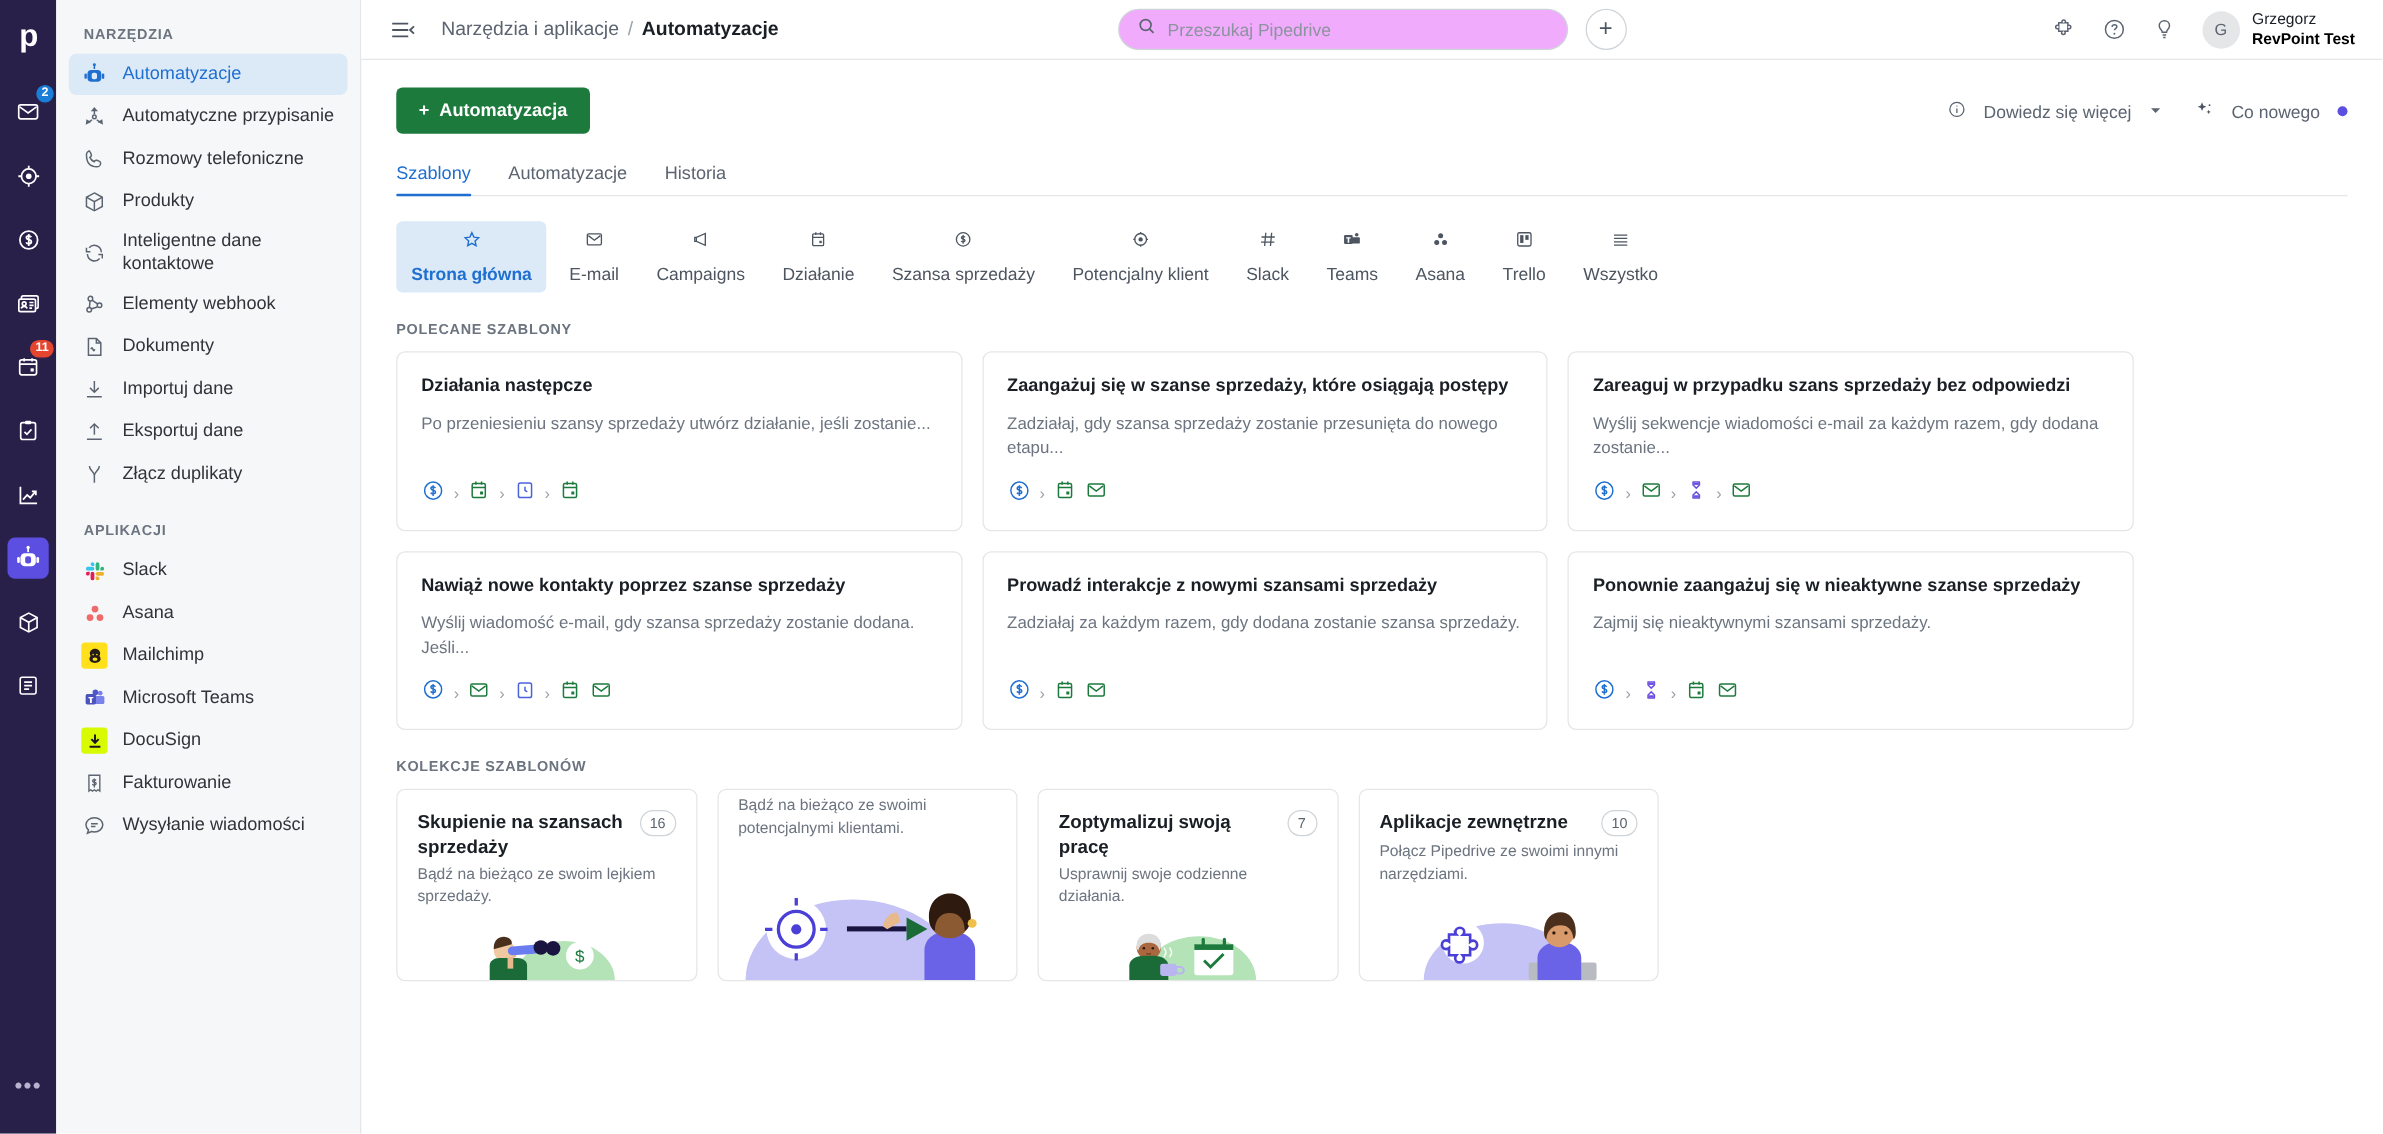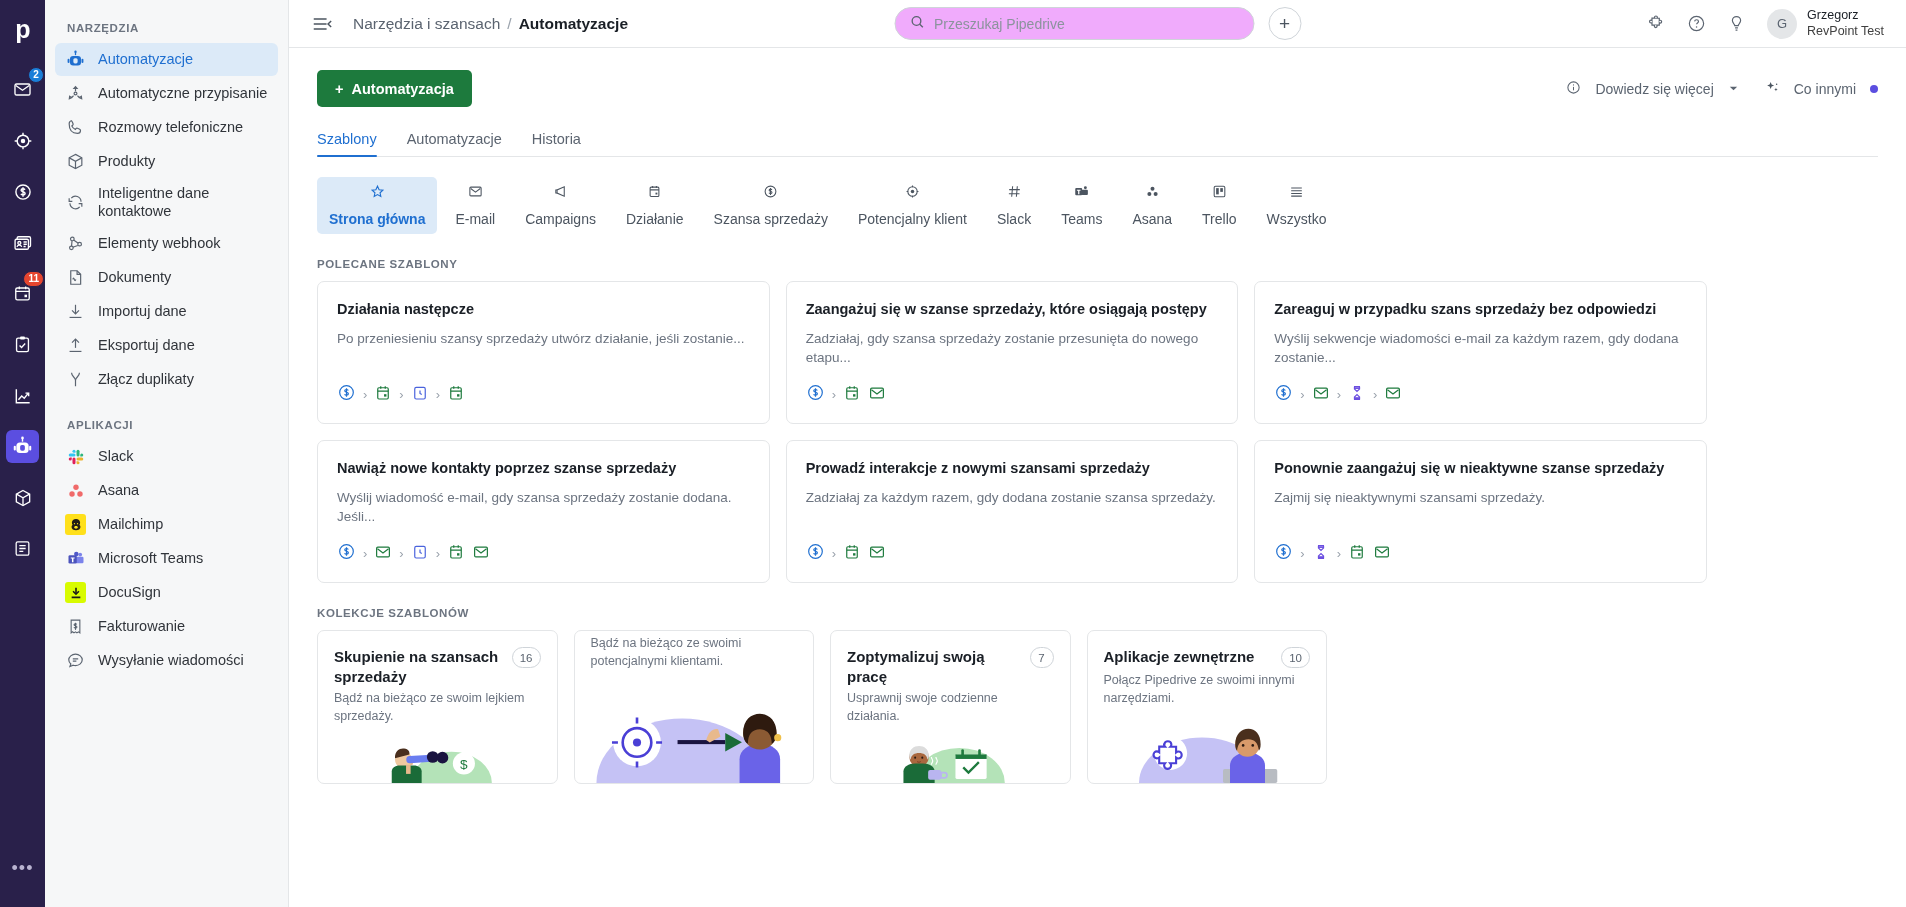--- a/index.html
+++ b/index.html
@@ -129,21 +129,21 @@
   .top-ico { color: #5b6470; cursor: pointer; display: flex; align-items: center; }
   .user { display: flex; align-items: center; gap: 10px; cursor: pointer; }
   .avatar {
     width: 30px; height: 30px; border-radius: 50%;
     background: #e4e6e8; color: #5b6470;
     display: flex; align-items: center; justify-content: center;
     font-size: 13px;
   }
   .user-lines { display: flex; flex-direction: column; line-height: 1.25; }
   .user-lines .n1 { font-size: 12.5px; color: #1a1f26; }
-  .user-lines .n2 { font-size: 12.5px; color: #404040; }
+  .user-lines .n2 { font-size: 12.5px; color: #000000; font-weight: bold; }
 
   .content {
     flex: 1; overflow: hidden; background: #fff;
     padding: 0 0 0 0;
   }
   .content-inner { padding: 22px 28px 0 28px; }
 
   .act-row { display: flex; align-items: center; }
   .btn-primary {
     background: #1d7a3d; color: #fff; border: 0;
@@ -519,21 +519,21 @@
   <div class="main">
 
     <div class="topbar">
       <span class="hamburger">
         <svg width="22" height="22" viewBox="0 0 24 24" fill="none" stroke="#4c5560" stroke-width="1.6">
           <path d="M3 6.5h14M3 12h14M3 17.5h14"></path>
             <path d="M22 8.8L18.6 12 22 15.2"></path>
         </svg>
       </span>
       <div class="crumbs">
-        <span>Narzędzia i szansach</span>
+        <span>Narzędzia i aplikacje</span>
         <span class="sep">/</span>
         <span class="cur">Automatyzacje</span>
       </div>
 
       <div class="search-wrap">
         <div class="search">
           <span>
             <svg width="16" height="16" viewBox="0 0 24 24" fill="none" stroke="#5b6470" stroke-width="2">
               <circle cx="10.5" cy="10.5" r="6.5"></circle>
                 <path d="M15.4 15.4L20 20"></path>
@@ -598,21 +598,21 @@
               </span>
             </span>
             <span class="link-muted">
               <span>
                 <svg width="15" height="15" viewBox="0 0 24 24" fill="#4c5560">
                   <path d="M9 3l1.6 4L14.6 8.6 10.6 10.2 9 14.2 7.4 10.2 3.4 8.6 7.4 7z"></path>
                   <path d="M17.5 12.5l.8 2 2 .8-2 .8-.8 2-.8-2-2-.8 2-.8z"></path>
                   <circle cx="18.6" cy="6.6" r="1.2"></circle>
                 </svg>
               </span>
-              <span>Co innymi</span>
+              <span>Co nowego</span>
               <span class="purple-dot"></span>
             </span>
           </div>
         </div>
 
         <div class="tabs">
           <div class="tab active">Szablony</div>
           <div class="tab">Automatyzacje</div>
           <div class="tab">Historia</div>
         </div>

